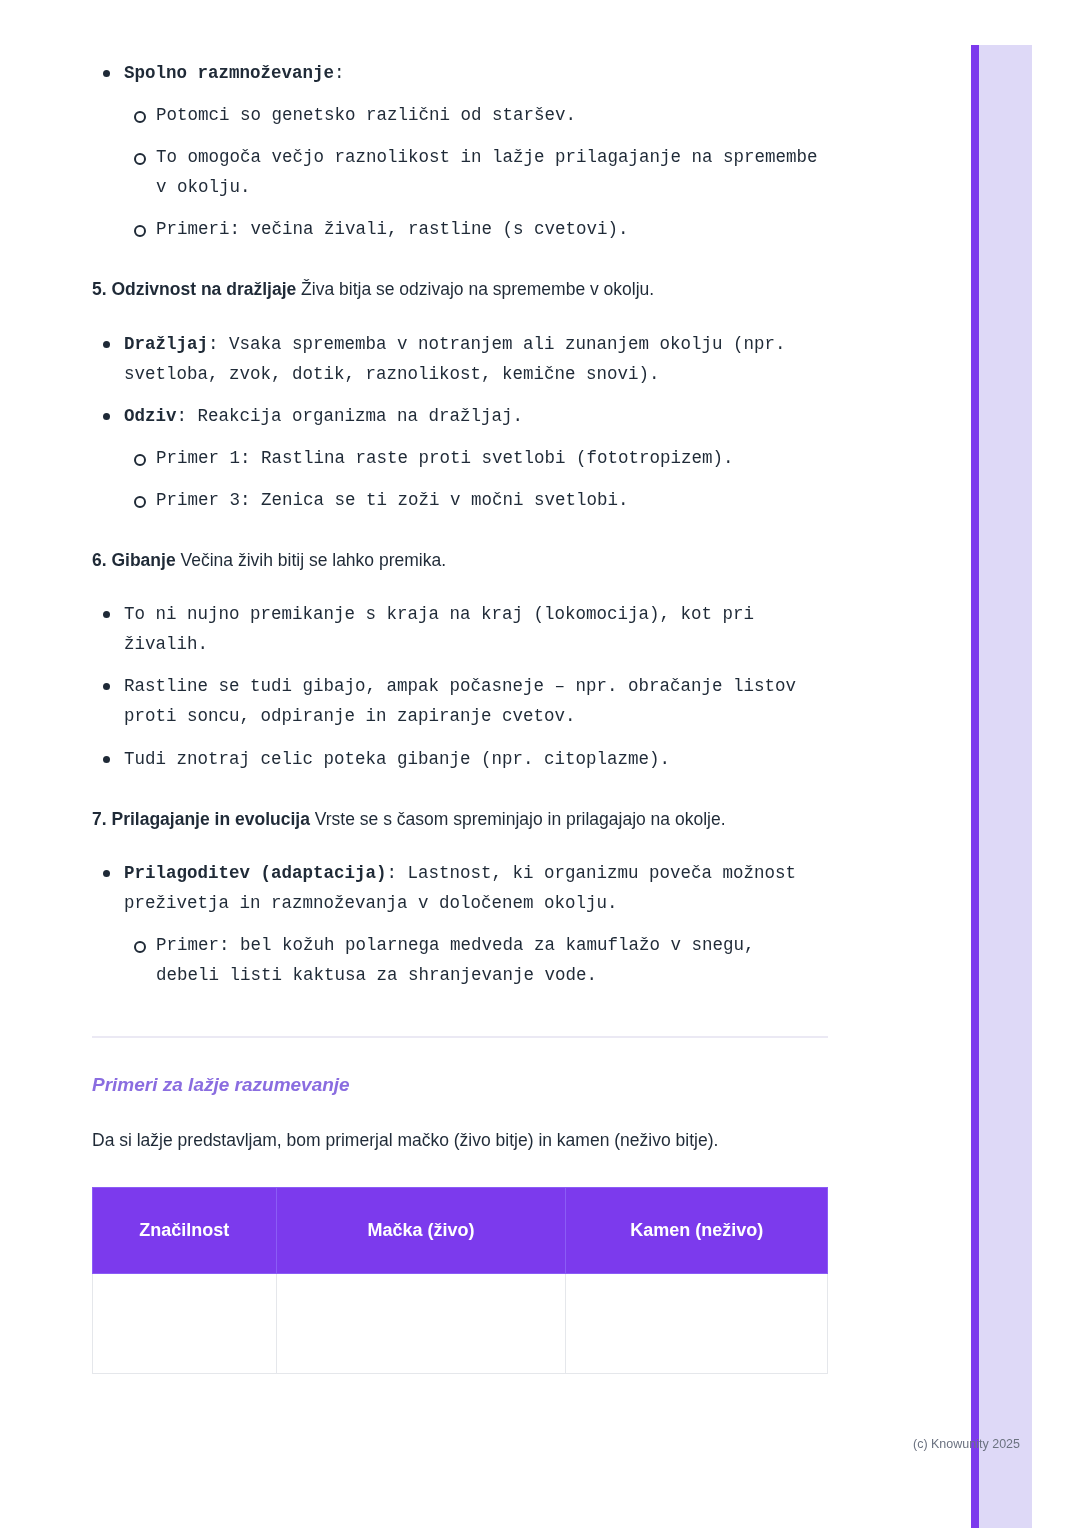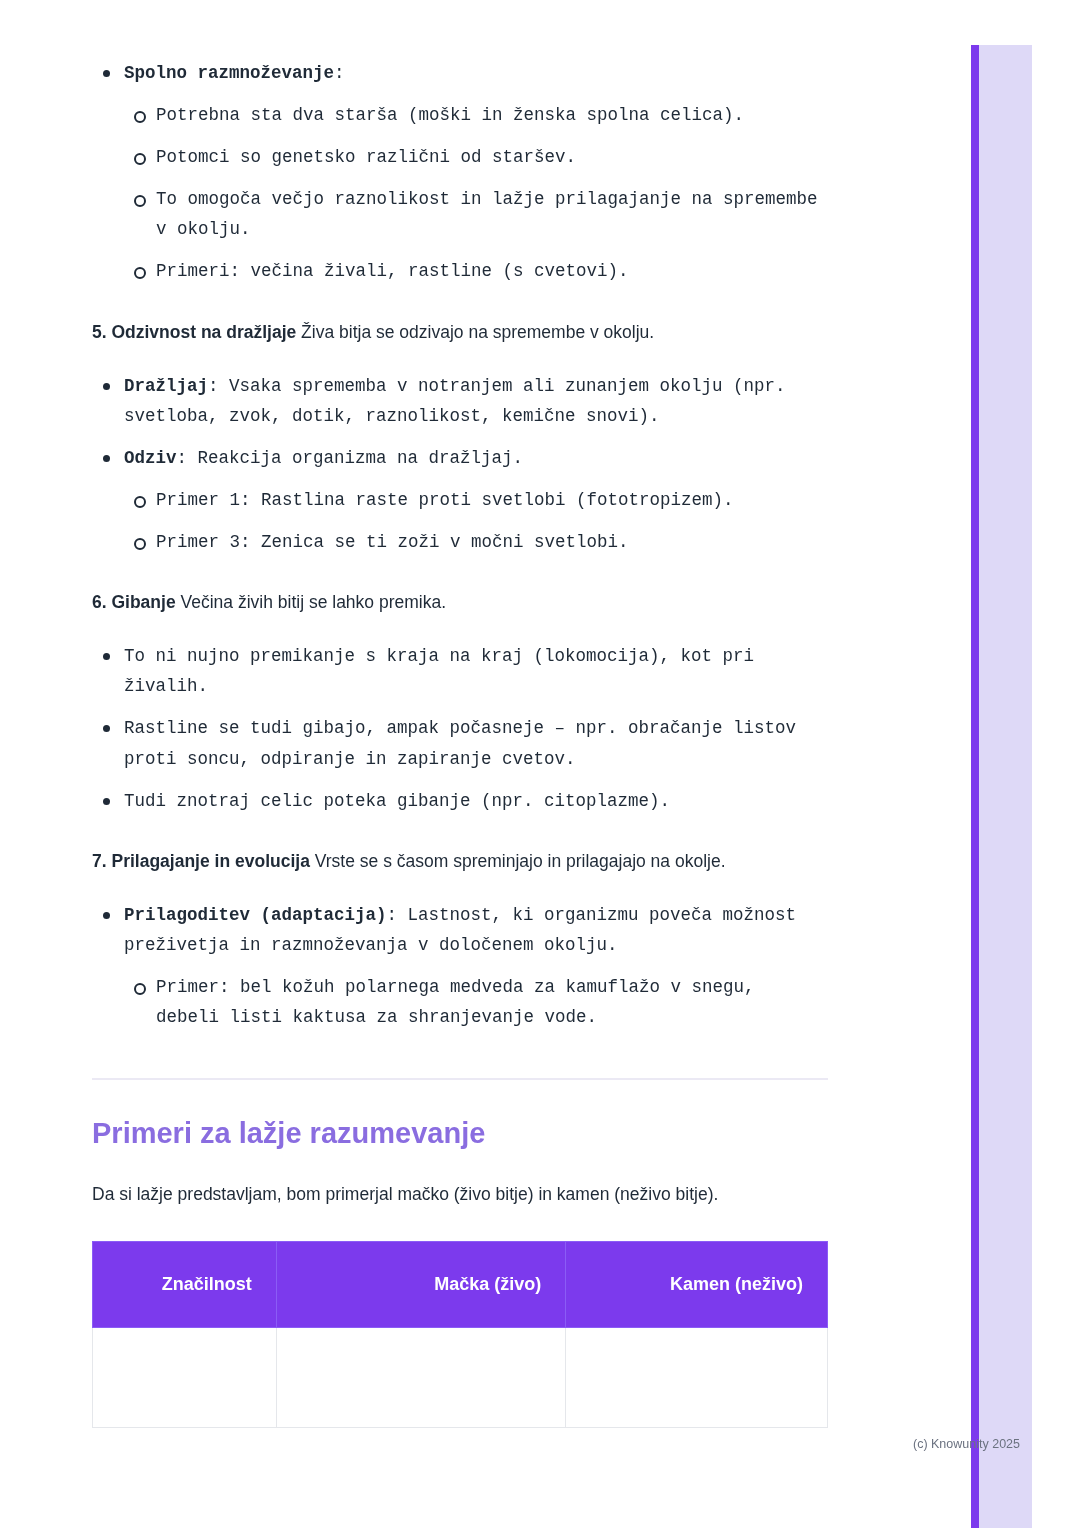--- a/index.html
+++ b/index.html
@@ -50,38 +50,39 @@
   ul.standalone-l2 { padding-left: 32px; margin-bottom: 26px; }
   .sec-head { margin: 30px 0 24px; }
   .group { margin-bottom: 30px; }
   .divider {
     border: none;
     border-top: 2px solid #ebe9f4;
     margin: 46px 0 0;
   }
   h2.examples-title {
     margin: 36px 0 8px;
-    font-size: 29px;
+    font-size: 19px;
     line-height: 1.2;
     font-weight: 700;
     color: #8a6de0;
+    font-style: italic;
   }
   p.examples-intro { margin: 28px 0 0; }
   table.compare-table {
     width: 100%;
     border-collapse: collapse;
     margin-top: 32px;
     table-layout: fixed;
   }
   table.compare-table th {
     background: #7c3aed;
     color: #ffffff;
     font-weight: 700;
     font-size: 18px;
-    text-align: right;
+    text-align: center;
     padding: 27px 24px;
     border: 1px solid #8b5cf6;
   }
   table.compare-table col.c1 { width: 25%; }
   table.compare-table col.c2 { width: 39.4%; }
   table.compare-table col.c3 { width: 35.6%; }
   table.compare-table td {
     border: 1px solid #e5e7eb;
     height: 100px;
     background: #ffffff;
@@ -115,21 +116,20 @@
 </head>
 <body>
 
 <div class="content">
 
 
   <ul class="l1 group">
     <li>
       <span class="b">Spolno razmnoževanje</span><span>:</span>
       <ul class="l2">
-        <li><span>Potrebna sta dva starša (moški in ženska spolna celica).</span></li>
         <li><span>Potomci so genetsko različni od staršev.</span></li>
         <li><span>To omogoča večjo raznolikost in lažje prilagajanje na spremembe v okolju.</span></li>
         <li><span>Primeri: večina živali, rastline (s cvetovi).</span></li>
       </ul>
     </li>
   </ul>
 
   <p class="sec-head">
     <span class="b">5. Odzivnost na dražljaje</span><span> Živa bitja se odzivajo na spremembe v okolju.</span>
   </p>

